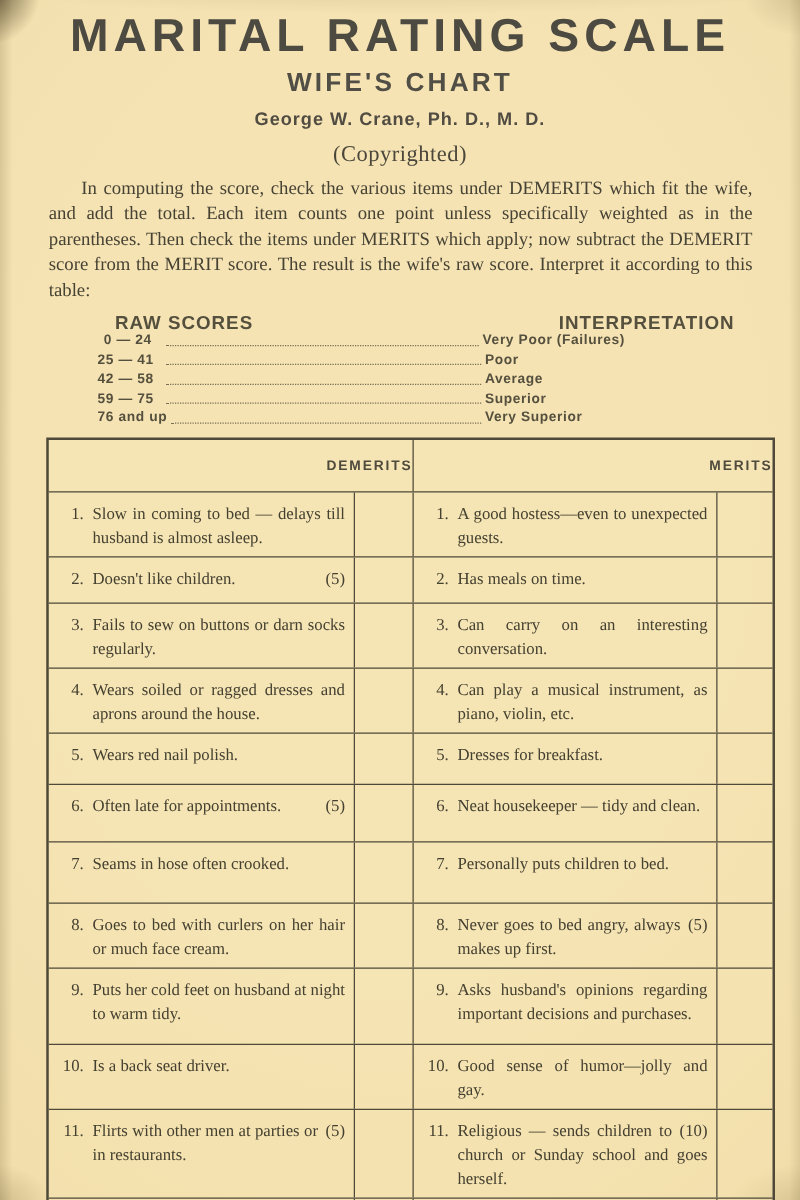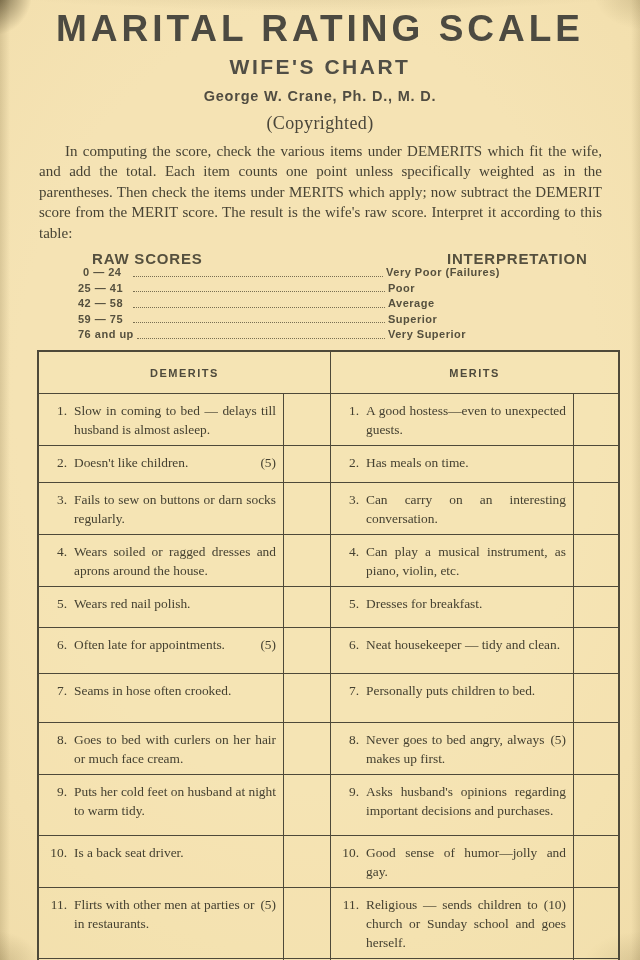--- a/index.html
+++ b/index.html
@@ -62,21 +62,21 @@
   .score-row .leader{flex:1 1 auto;border-bottom:1.5px dotted #796f52;margin:0 3px 4px 3px;align-self:flex-end;}
   .score-row .interp{flex:0 0 auto;min-width:112px;white-space:nowrap;}
   
   .rating-table{
     margin:7px 0 0 37px;width:583px;box-sizing:border-box;
     border:2px solid var(--line);
     background:rgba(246,230,180,0.25);
     font-size:13.4px;color:#454131;
   }
   .t-header{display:grid;grid-template-columns:291px 1fr;border-bottom:1px solid var(--line);}
-  .t-hcell{height:41px;line-height:42px;text-align:center;
+  .t-hcell{height:41px;line-height:42px;text-align:right;
     font-family:"Liberation Sans",sans-serif;font-weight:bold;font-size:11px;letter-spacing:1.5px;color:#4e4a3c;}
   .t-hcell + .t-hcell{border-left:1px solid var(--line);}
   .t-row{display:grid;grid-template-columns:244px 47px 243px 1fr;}
   .t-row + .t-row{border-top:1px solid var(--line);}
   .cell + .cell{border-left:1px solid var(--line);}
   .cell.text{display:grid;grid-template-columns:22px 1fr;gap:0 7px;padding:7px 7px 6px 6px;
     align-content:start;line-height:19px;box-sizing:border-box;}
   .num{text-align:right;}
   .txt{text-align:justify;}
   .pts{float:right;margin-left:6px;}

